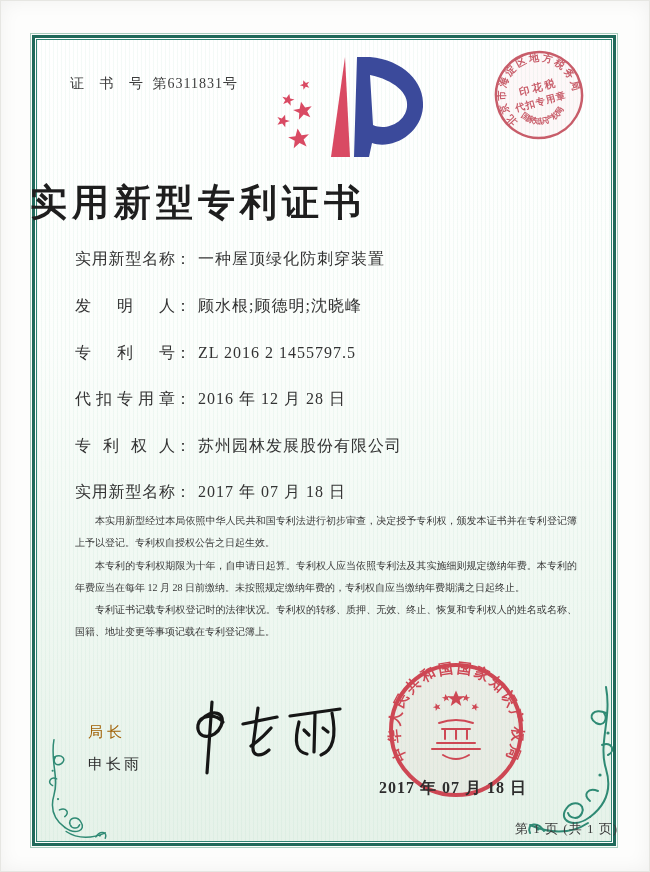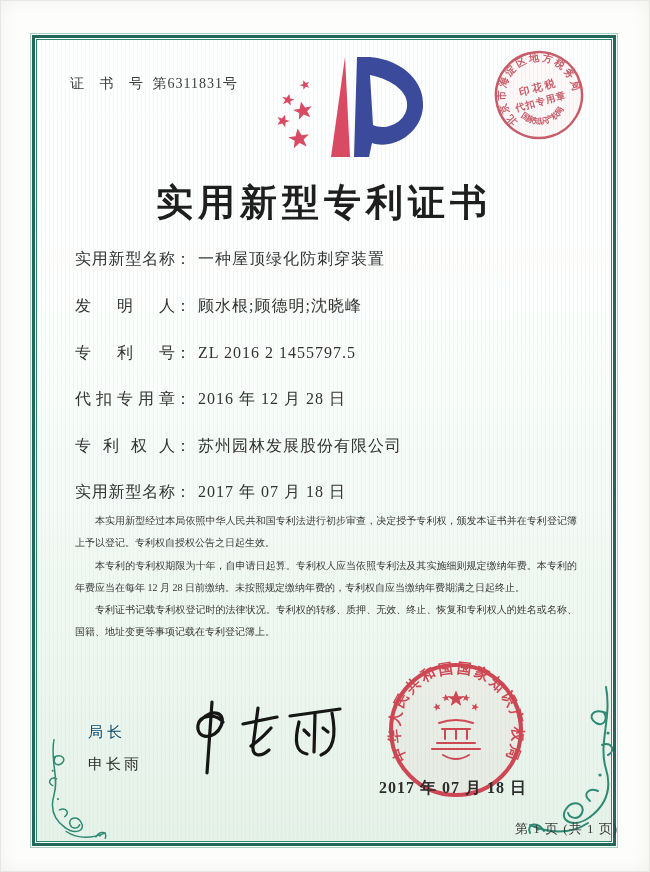--- a/index.html
+++ b/index.html
@@ -22,33 +22,33 @@
       linear-gradient(180deg, #ffffff 0%, #fcfefc 38%, #f0f8f2 68%, #e6f2e9 100%);
   }
   .content { position:absolute; inset:0;border-radius:10px; }
   
   .cert-no { position:absolute; left:40px; top:42px; font-size:14px; color:#3c3c3c; }
   .cert-no .pfx { letter-spacing:6px; }
   .cert-no .num { letter-spacing:1px; }
   .logo { position:absolute; left:243px; top:22px; width:160px; height:110px; }
   .stamp-wrap { position:absolute; left:453px; top:6px; width:112px; height:112px; transform:rotate(-15deg); opacity:0.92; }
   .title {
-    position:absolute; left:0; top:145px; width:100%; text-align:center;
+    position:absolute; left:0; top:145px; width:100%; 
     font-size:37px; font-weight:bold; letter-spacing:5px; color:#1e1e1e;
   }
   
   .field { position:absolute; left:45px; right:40px; font-size:16px; color:#333; white-space:nowrap; }
   .flabel { display:inline-block; width:100px; text-align:justify; text-align-last:justify; vertical-align:bottom; }
   .fcolon { display:inline-block; }
   .fvalue { margin-left:7px; letter-spacing:1px; }
   
   .body-text { position:absolute; left:45px; top:477px; width:502px; font-size:10px; line-height:22.3px; color:#3a3a3a; text-align:justify; }
   .body-text p { text-indent:2em; margin:0; }
   
-  .director-title { position:absolute; left:58px; top:690px; font-size:15px; letter-spacing:4px; color:#0c4a6e; }
+  .director-title { position:absolute; left:58px; top:690px; font-size:15px; letter-spacing:4px; color:#a16207; }
   .director-name  { position:absolute; left:58px; top:722px; font-size:15px; letter-spacing:3px; color:#2b2b2b; }
   .signature { position:absolute; left:140px; top:664px; width:185px; height:92px; }
   .seal { position:absolute; left:350px; top:621px; width:152px; height:152px; opacity:0.93; }
   .seal-date { position:absolute; left:318px; top:745px; width:210px; text-align:center; font-size:16px; letter-spacing:1px; color:#2d2d2d; font-weight:bold; }
   .page-footer { position:absolute; left:0; top:787px; width:100%; text-align:right; font-size:13px; letter-spacing:1px; color:#3c3c3c; }
   .flourish-right { position:absolute; left:482px; top:650px; width:102px; height:160px; }
   .flourish-left  { position:absolute; left:4px;  top:704px; width:98px;  height:108px; transform:scaleX(-1); }
 </style>
 </head>
 <body>

